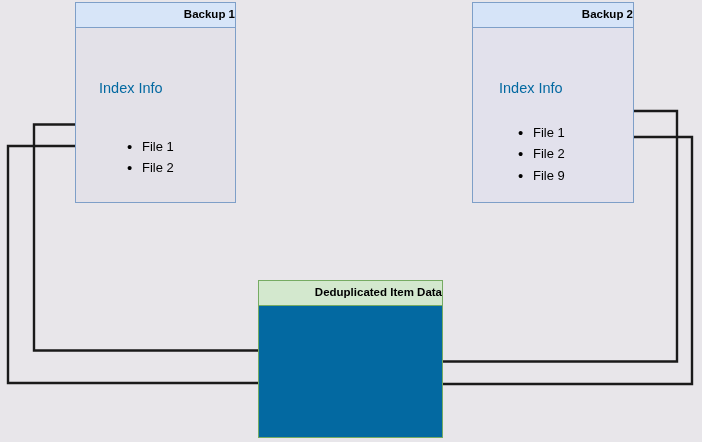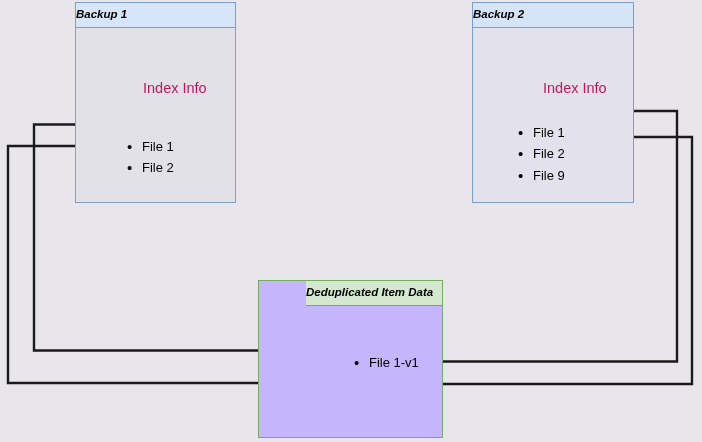--- a/index.html
+++ b/index.html
@@ -31,27 +31,26 @@
   }
   
   .box {
     position: absolute;
     box-sizing: border-box;
     display: flex;
     flex-direction: column;
   }
   .box .hdr {
     box-sizing: border-box;
-    text-align: left;
+    text-align: right;
     font-weight: bold;
     font-size: 11.5px;
     color: #000;
     line-height: 1;
     padding: 6px 0 6px 0;
-    font-style: italic;
   }
   .box .body {
     box-sizing: border-box;
     flex: 1 1 auto;
     position: relative;
   }
   
   .box.blue {
     border: 1px solid #7e9fc8;
     background: #e3e1e8;
@@ -59,35 +58,33 @@
   .box.blue .hdr {
     background: #d7e5f8;
     border-bottom: 1px solid #7e9fc8;
   }
   .box.blue.b2 { background: #e2e1ec; }
   .box.blue.b2 .hdr { background: #d6e4f8; }
 
   
   .box.green {
     border: 1px solid #76ab63;
-    background: #c4b5fd;
-    padding-left: 47px;
+    background: #0369a1;
   }
   .box.green .hdr {
     background: #d3e8ce;
     border-bottom: 1px solid #76ab63;
   }
 
   .index-label {
     position: absolute;
     font-size: 14.5px;
-    color: #be185d;
+    color: #0369a1;
     line-height: 1;
     white-space: nowrap;
-    margin-left: 44px;
   }
 
   .file-list {
     position: absolute;
     margin: 0;
     padding: 0;
     list-style: none;
   }
   .file-list li {
     font-size: 13px;
@@ -155,18 +152,17 @@
         <li>File 2</li>
         <li>File 9</li>
       </ul>
     </div>
   </div>
 
   <div class="box green" style="left:258px; top:280px; width:185px; height:158px;">
     <div class="hdr">Deduplicated Item Data</div>
     <div class="body">
       <ul class="file-list dedup-list" style="left:48px; top:46px;">
-        <li>File 1-v1</li>
       </ul>
     </div>
   </div>
 
 </div>
 
 </body></html>

